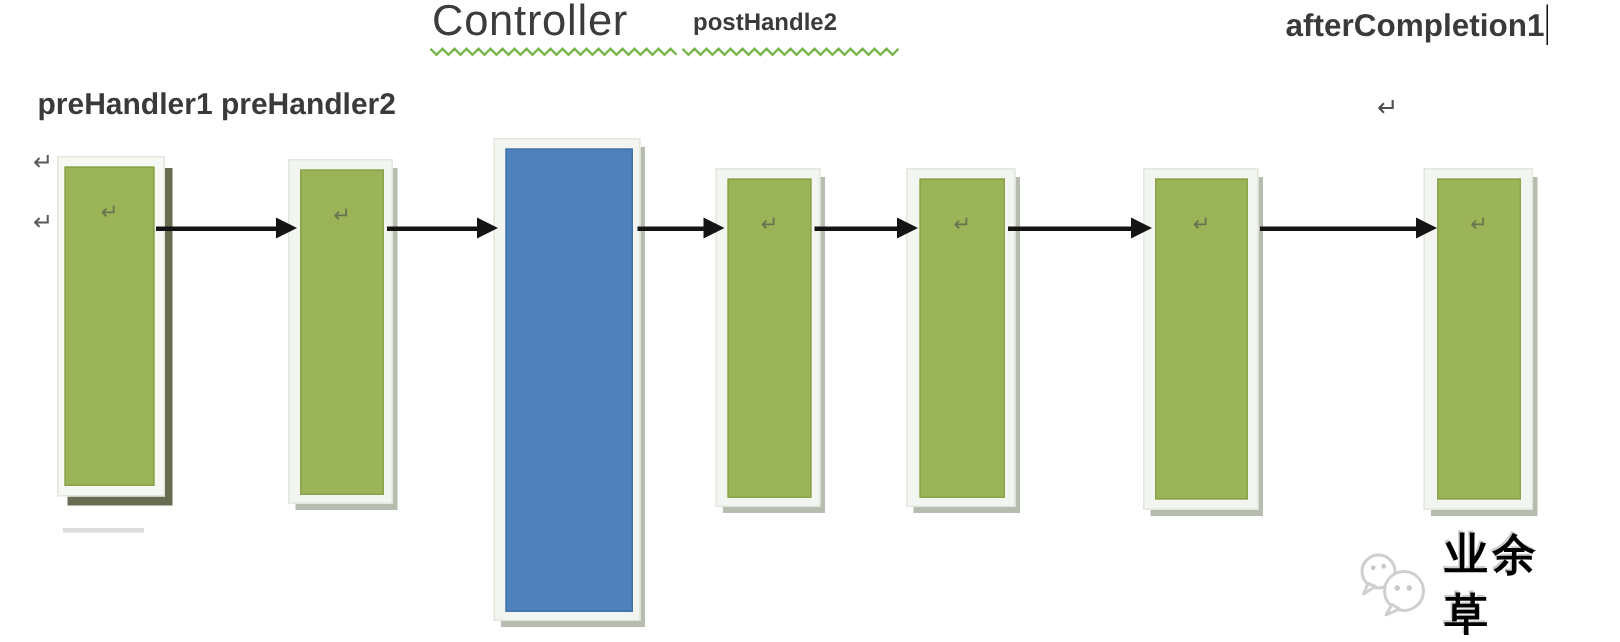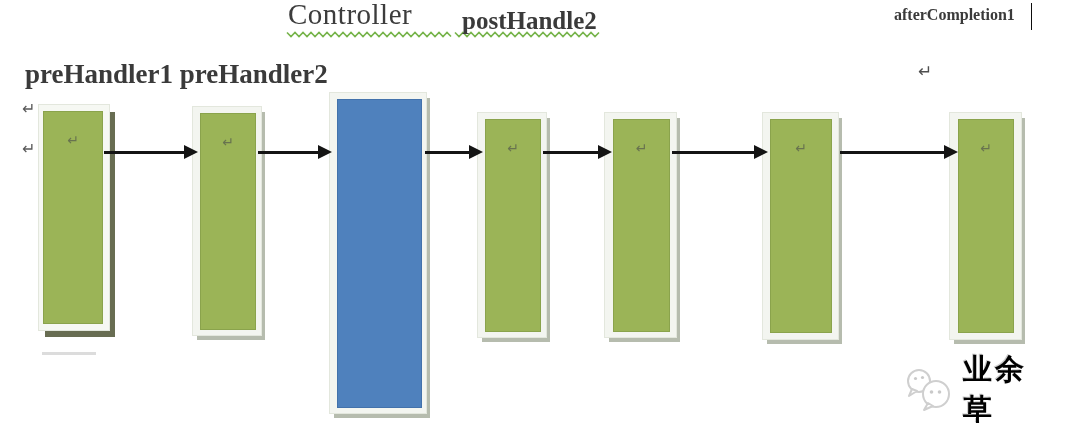--- a/index.html
+++ b/index.html
@@ -1,24 +1,24 @@
 <!DOCTYPE html>
 <html><head>
 <meta charset="utf-8">
 <style>
   html,body{margin:0;padding:0;background:#fff;}
   .canvas{
     position:relative;width:1032px;height:428px;background:#ffffff;overflow:hidden;
-    font-family:Liberation Serif, serif;color:#333;
+    font-family:Liberation Sans, sans-serif;color:#333;
   }
   .lbl{position:absolute;white-space:nowrap;color:#3a3a3a;}
   .controller{left:288px;top:-2px;font-size:29px;font-weight:500;letter-spacing:.5px;color:#3c3c3c;}
-  .posthandle2{left:462px;top:7px;font-size:25px;font-weight:600;}
-  .aftercompletion1{left:894px;top:6px;font-size:16px;font-weight:600;}
-  .prehandlers{left:25px;top:59px;font-size:27px;font-weight:600;}
+  .posthandle2{left:462px;top:7px;font-size:16px;font-weight:600;}
+  .aftercompletion1{left:857px;top:6px;font-size:21px;font-weight:600;}
+  .prehandlers{left:25px;top:59px;font-size:20px;font-weight:600;}
   .posthandlers{left:570px;top:59px;font-size:21px;font-weight:600;}
   .squiggle{position:absolute;height:7px;overflow:visible;}
   #sq1{left:287px;top:31px;}
   #sq2{left:455px;top:31px;}
   .pilcrow{position:absolute;font-size:16px;color:#595959;line-height:1;}
   .pc-m1{left:22px;top:101px;}
   .pc-m2{left:22px;top:141px;}
   .pc-row2{left:918px;top:63px;font-size:17px;color:#4f4f4f;}
   .pc-top-right{left:1037px;top:9px;color:#8f8f8f;font-size:15px;}
   .cursor{position:absolute;left:1031px;top:3px;width:3px;height:27px;background:#0d0d0d;}

